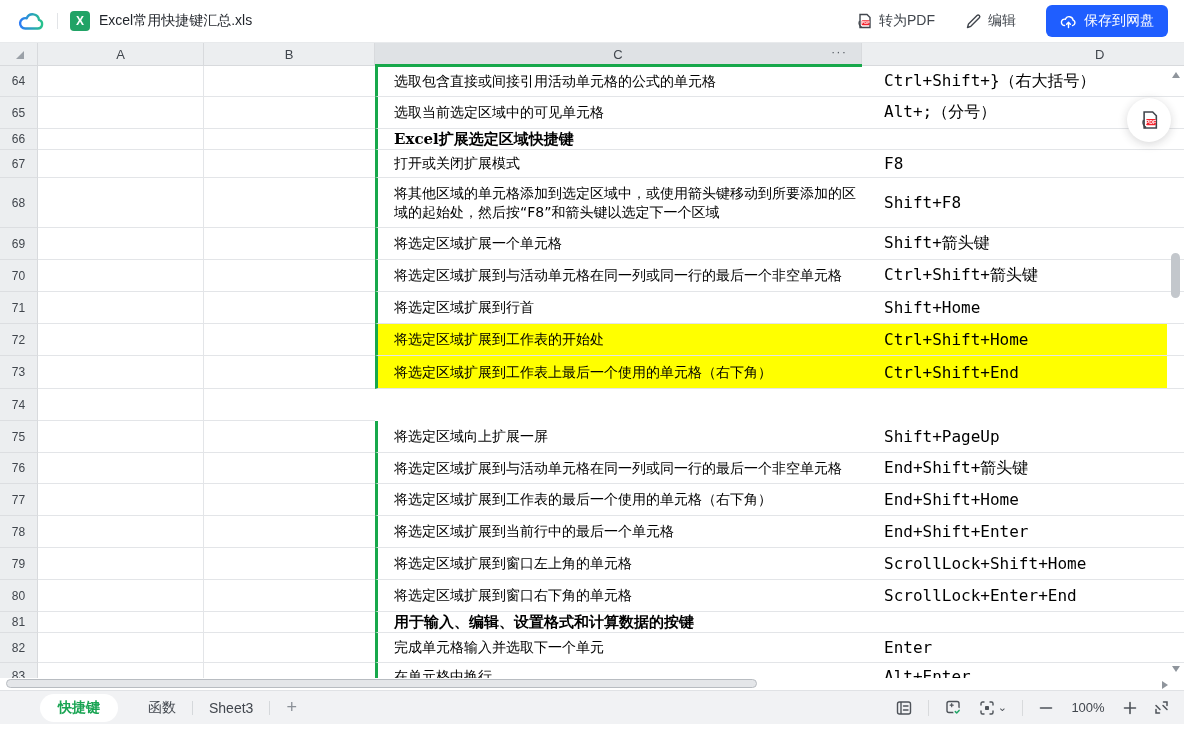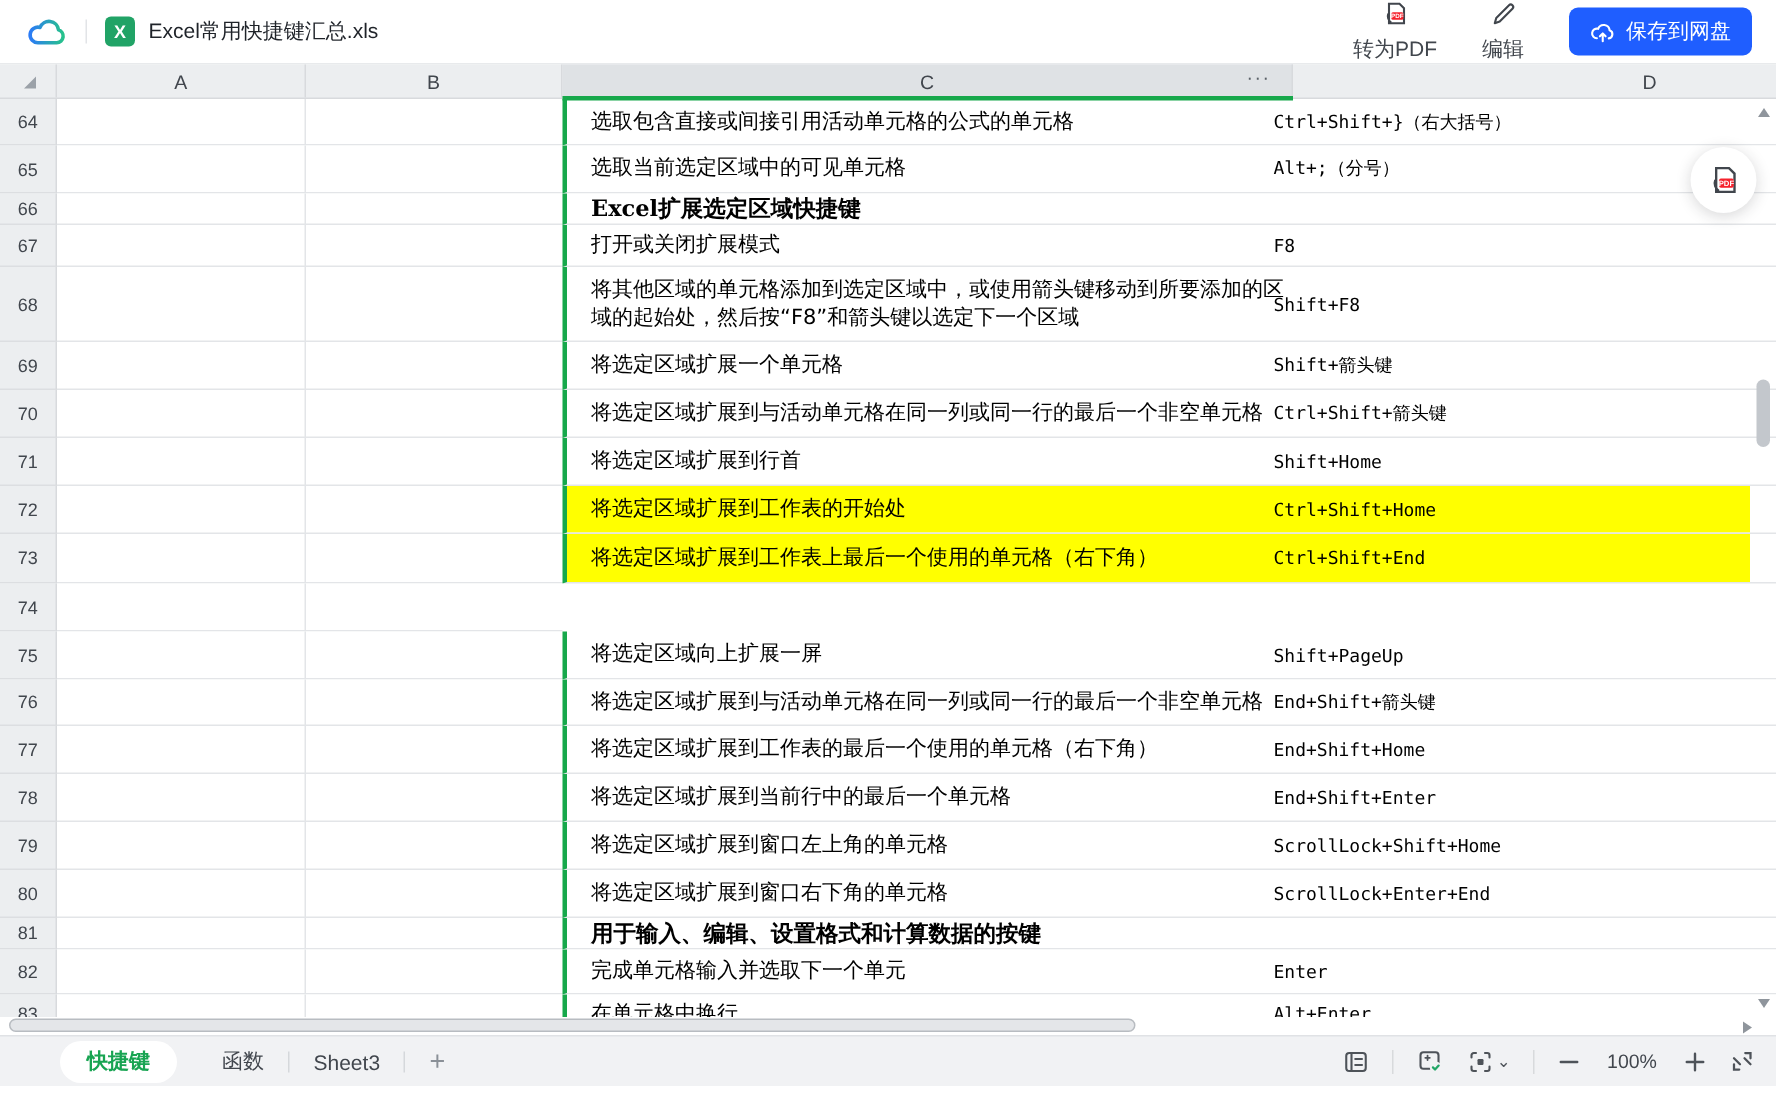--- a/index.html
+++ b/index.html
@@ -5,21 +5,21 @@
   * { margin:0; padding:0; box-sizing:border-box; }
   html,body { width:1184px; height:729px; overflow:hidden; }
   body { font-family:"Liberation Sans", sans-serif; background:#fff; position:relative; }
 
   
   .topbar { height:43px; display:flex; align-items:center; padding:0 16px 0 18px; background:#fff; border-bottom:1px solid #e8eaec; }
   .logo-sep { width:1px; height:16px; background:#e2e4e7; margin:0 12px; }
   .xls-icon { width:20px; height:20px; border-radius:4px; background:#21a366; color:#fff; font-size:12px; font-weight:bold; display:flex; align-items:center; justify-content:center; }
   .file-title { margin-left:9px; font-size:14px; color:#1f2329; }
   .top-actions { margin-left:auto; display:flex; align-items:center; gap:30px; }
-  .top-btn { display:flex; align-items:center; gap:6px; font-size:14px; color:#41464d; cursor:pointer;flex-direction:column; }
+  .top-btn { display:flex; align-items:center; gap:6px; font-size:14px; color:#41464d; cursor:pointer; }
   .save-btn { display:flex; align-items:center; gap:7px; background:#1f5eff; color:#fff; font-size:14px; border:none; border-radius:6px; height:32px; padding:0 14px; cursor:pointer; font-family:inherit; }
 
   
   .colheader { height:23px; display:flex; background:#eceef0; border-bottom:1px solid #d8dadd; position:relative; }
   .corner { width:38px; border-right:1px solid #d8dadd; position:relative; }
   .corner i { position:absolute; right:13px; top:8px; width:0; height:0; border-left:8px solid transparent; border-bottom:8px solid #9ba1a8; }
   .colh { display:flex; align-items:center; justify-content:center; font-size:13px; color:#41464d; border-right:1px solid #d8dadd; }
   .colh.a { width:166px; }
   .colh.b { width:171px; }
   .colh.c { width:487px; background:#dfe2e5; position:relative; border-right:1px solid #d8dadd; }
@@ -33,21 +33,21 @@
   .row { display:flex; position:relative; }
   .rownum { width:38px; background:#eceef0; border-right:1px solid #d8dadd; border-bottom:1px solid #dcdee1; color:#41464d; font-size:12px; display:flex; align-items:center; justify-content:center; flex:none; }
   .cell { border-bottom:1px solid #e3e5e8; flex:none; background:#fff; }
   .cell.a { width:166px; border-right:1px solid #e3e5e8; }
   .cell.b { width:171px; }
   .content { flex:1; position:relative; border-left:3px solid #17a84b; border-bottom:1px solid #e3e5e8; display:flex; align-items:center; background:#fff; }
   .row.hl .content { background:linear-gradient(90deg, #ffff00 0, #ffff00 789px, #fff 789px); }
   .desc { font-family:"DejaVu Sans", sans-serif; font-size:14px; color:#000; padding-left:16px; white-space:nowrap; line-height:19px; }
   .row.wrap .desc { white-space:normal; width:486px; word-break:break-all; }
   .row.bold .desc { font-weight:bold; font-size:15px; font-family:"DejaVu Serif", serif; }
-  .key { position:absolute; left:471px; font-family:"DejaVu Sans Mono", monospace; font-size:12px; color:#000; white-space:nowrap; }
+  .key { position:absolute; left:506px; font-family:"DejaVu Sans Mono", monospace; font-size:16px; color:#000; white-space:nowrap; }
 
   
   .float-pdf { position:absolute; left:1127px; top:98px; width:44px; height:44px; border-radius:50%; background:#fff; box-shadow:0 2px 10px rgba(31,35,41,.18); display:flex; align-items:center; justify-content:center; cursor:pointer; z-index:30; }
 
   
   .vscroll { position:absolute; left:1168px; top:66px; width:16px; height:612px; z-index:20; }
   .vscroll .arrow-up { position:absolute; left:4px; top:6px; width:0; height:0; border-left:4px solid transparent; border-right:4px solid transparent; border-bottom:6px solid #8f959c; cursor:pointer; }
   .vscroll .thumb { position:absolute; left:3px; top:187px; width:9px; height:45px; border-radius:5px; background:#c3c7cc; cursor:pointer; }
   .vscroll .arrow-down { position:absolute; left:4px; bottom:6px; width:0; height:0; border-left:4px solid transparent; border-right:4px solid transparent; border-top:6px solid #8f959c; cursor:pointer; }
   .hscroll { height:12px; position:relative; background:#fff; }

